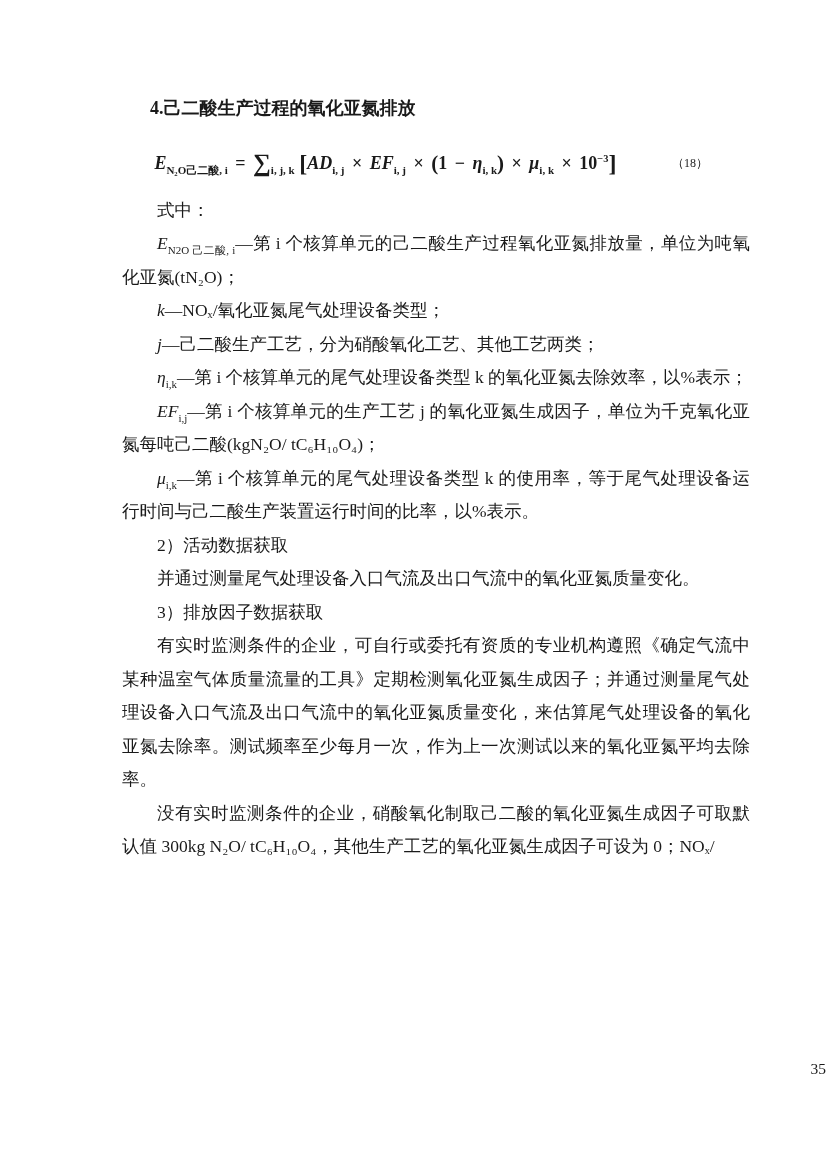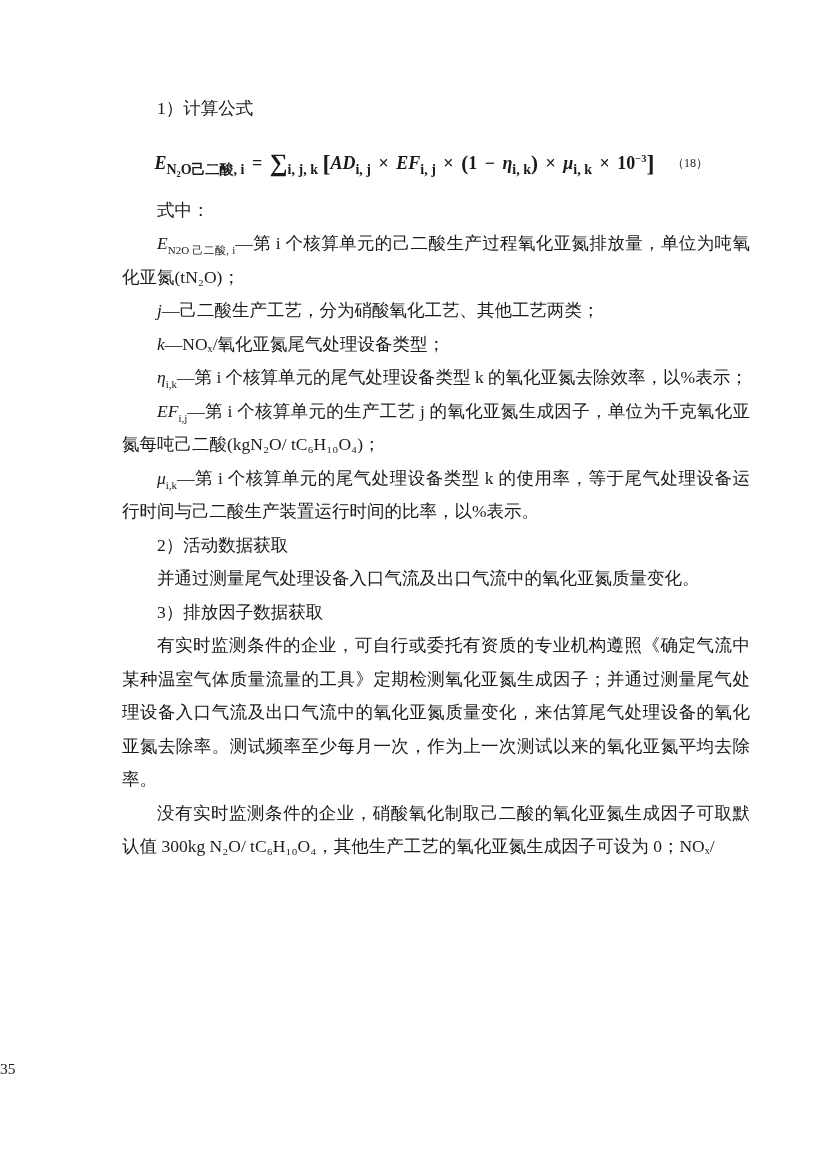--- a/index.html
+++ b/index.html
@@ -38,52 +38,52 @@
     position: relative;
     margin: 15px 0 9px 0;
     padding-left: 1.8em;
     font-weight: bold;
     font-size: 18px;
     white-space: nowrap;
     line-height: 44px;
     height: 44px;
   }
   .formula i { font-style: italic; }
-  .formula sub { font-size: 14px; }
+  .formula sub { font-size: 11px; }
   .formula sup { font-size: 10.5px; }
   .f-op { padding: 0 3px; }
   .f-sum { font-size: 25px; font-style: normal; vertical-align: -2px; }
   .f-br { font-size: 24px; font-weight: 600; vertical-align: -2px; }
   .f-paren { font-size: 21px; font-weight: 600; vertical-align: -1px; }
   .eq-no {
     position: absolute;
     right: 42px;
     top: 50%;
     transform: translateY(-50%);
     font-weight: normal;
     font-size: 12px;
   }
   .page-number {
     position: absolute;
     left: 0;
     right: 0;
     top: 1060px;
-    text-align: left;
+    text-align: right;
     font-size: 15.5px;
     color: #1a1a1a;
   }
 </style>
 </head>
 <body>
 
 <div class="page">
   <div class="content">
 
+    <p class="doc-title">4.己二酸生产过程的氧化亚氮排放</p>
 
-    <p class="heading">1）计算公式</p>
 
 
     <div class="formula">
       <i>E</i><sub>N₂O己二酸, i</sub>
       <span class="f-op">=</span>
       <span class="f-sum">∑</span><sub>i, j, k</sub>
       <span class="f-br">[</span><i>AD</i><sub>i, j</sub>
       <span class="f-op">×</span>
       <i>EF</i><sub>i, j</sub>
       <span class="f-op">×</span>
@@ -94,23 +94,23 @@
       <i>μ</i><sub>i, k</sub>
       <span class="f-op">×</span>
       <span>10</span><sup>−3</sup><span class="f-br">]</span>
       <span class="eq-no">（18）</span>
     </div>
 
     <p class="heading">式中：</p>
 
     <p class="def"><i>E</i><sub>N2O 己二酸, i</sub><span>—第 i 个核算单元的己二酸生产过程氧化亚氮排放量，单位为吨氧化亚氮(tN₂O)；</span></p>
 
+    <p class="def"><i>k</i><span>—NOₓ/氧化亚氮尾气处理设备类型；</span></p>
+
     <p class="def"><i>j</i><span>—己二酸生产工艺，分为硝酸氧化工艺、其他工艺两类；</span></p>
-
-    <p class="def"><i>k</i><span>—NOₓ/氧化亚氮尾气处理设备类型；</span></p>
 
 
     <p class="def"><i>η</i><sub>i,k</sub><span>—第 i 个核算单元的尾气处理设备类型 k 的氧化亚氮去除效率，以%表示；</span></p>
 
     <p class="def"><i>EF</i><sub>i,j</sub><span>—第 i 个核算单元的生产工艺 j 的氧化亚氮生成因子，单位为千克氧化亚氮每吨己二酸(kgN₂O/ tC₆H₁₀O₄)；</span></p>
 
     <p class="def"><i>μ</i><sub>i,k</sub><span>—第 i 个核算单元的尾气处理设备类型 k 的使用率，等于尾气处理设备运行时间与己二酸生产装置运行时间的比率，以%表示。</span></p>
 
     <p class="heading">2）活动数据获取</p>
 

